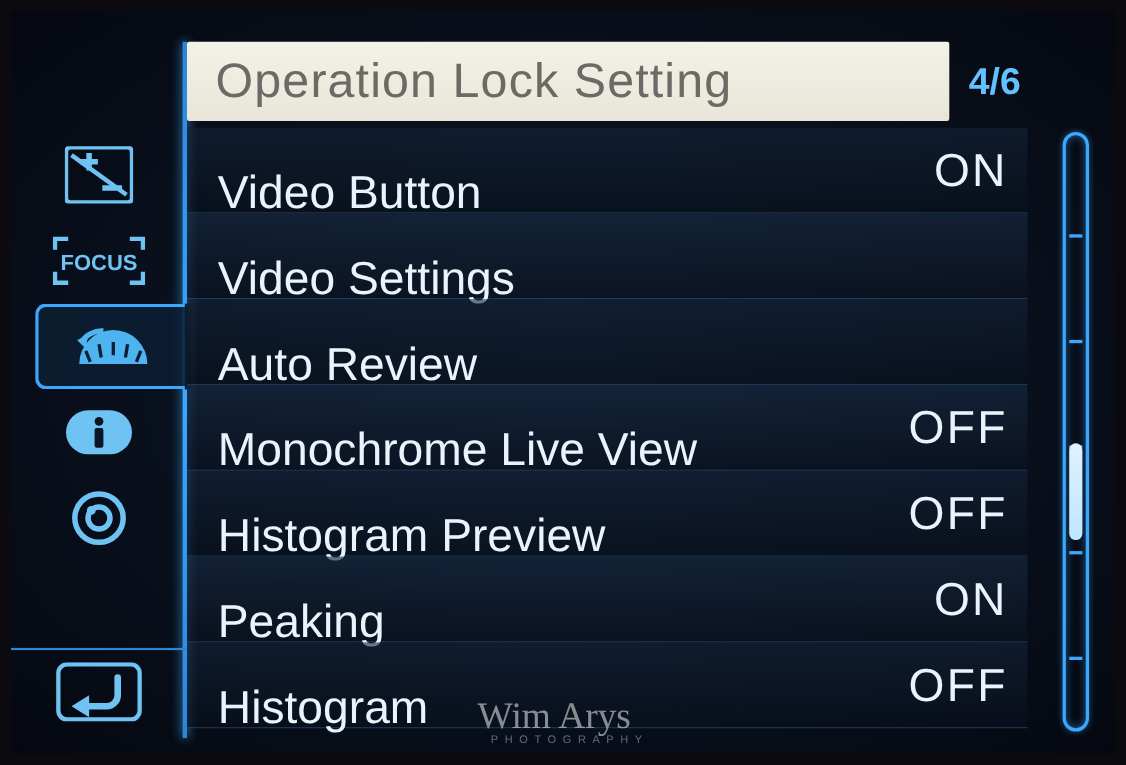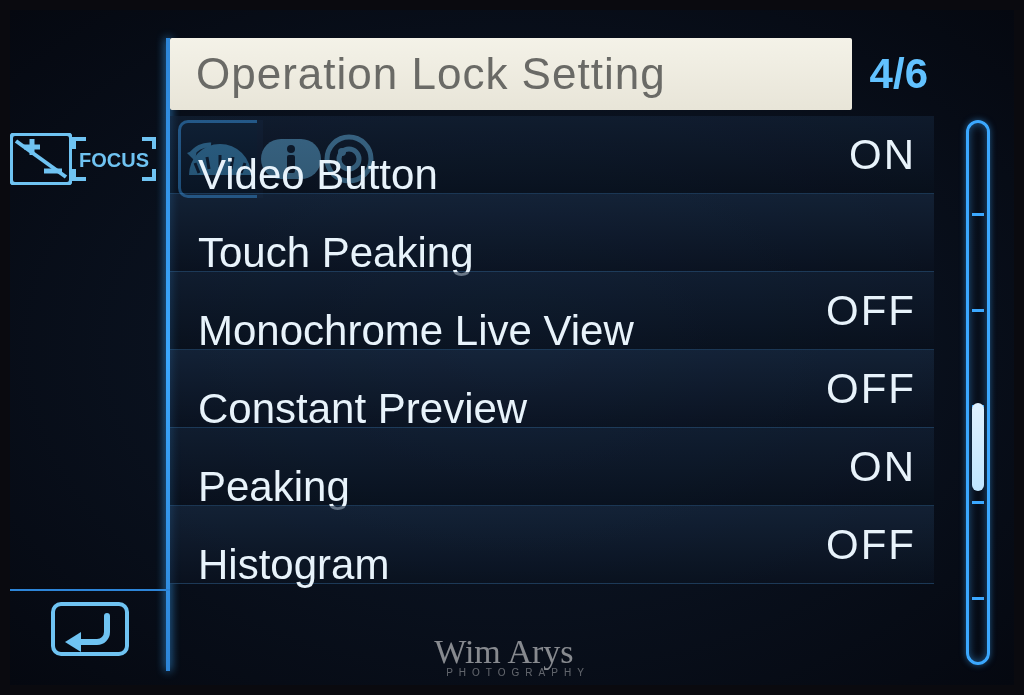--- a/index.html
+++ b/index.html
@@ -17,20 +17,21 @@
       left: 10px;
       right: 10px;
       bottom: 10px;
       background: radial-gradient(ellipse at center, #0e1a2c 0%, #050810 100%);
       display: flex;
     }
     
     .sidebar {
       width: 160px;
       display: flex;
+      flex-direction: column;
       padding-top: 110px;
       position: relative;
     }
     .cat {
       height: 78px;
       display: flex;
       align-items: center;
       justify-content: center;
       color: #6fc3f2;
       position: relative;
@@ -97,21 +98,21 @@
       align-items: center;
       padding-left: 26px;
       color: #6a6a66;
       font-size: 44px;
       letter-spacing: 1px;
       border-radius: 2px;
       filter: blur(0.5px);
     }
     .page-ind {
       color: #62c2ff;
-      font-size: 42px;
+      font-size: 34px;
       font-weight: bold;
       padding: 0 6px;
       white-space: nowrap;
     }
     .menu-list {
       flex: 1;
       display: flex;
       flex-direction: column;
       margin-top: 6px;
     }
@@ -250,29 +251,33 @@
       </div>
       <div class="page-ind">4/6</div>
     </div>
 
     <div class="menu-list">
       <div class="row">
         <span class="label">Video Button</span>
         <span class="value">ON</span>
       </div>
       <div class="row">
-        <span class="label">Touch Peaking</span>
+        <span class="label">Video Settings</span>
+        <span class="value"></span>
+      </div>
+      <div class="row">
+        <span class="label">Auto Review</span>
         <span class="value"></span>
       </div>
       <div class="row">
         <span class="label">Monochrome Live View</span>
         <span class="value">OFF</span>
       </div>
       <div class="row">
-        <span class="label">Constant Preview</span>
+        <span class="label">Histogram Preview</span>
         <span class="value">OFF</span>
       </div>
       <div class="row">
         <span class="label">Peaking</span>
         <span class="value">ON</span>
       </div>
       <div class="row">
         <span class="label">Histogram</span>
         <span class="value">OFF</span>
       </div>

